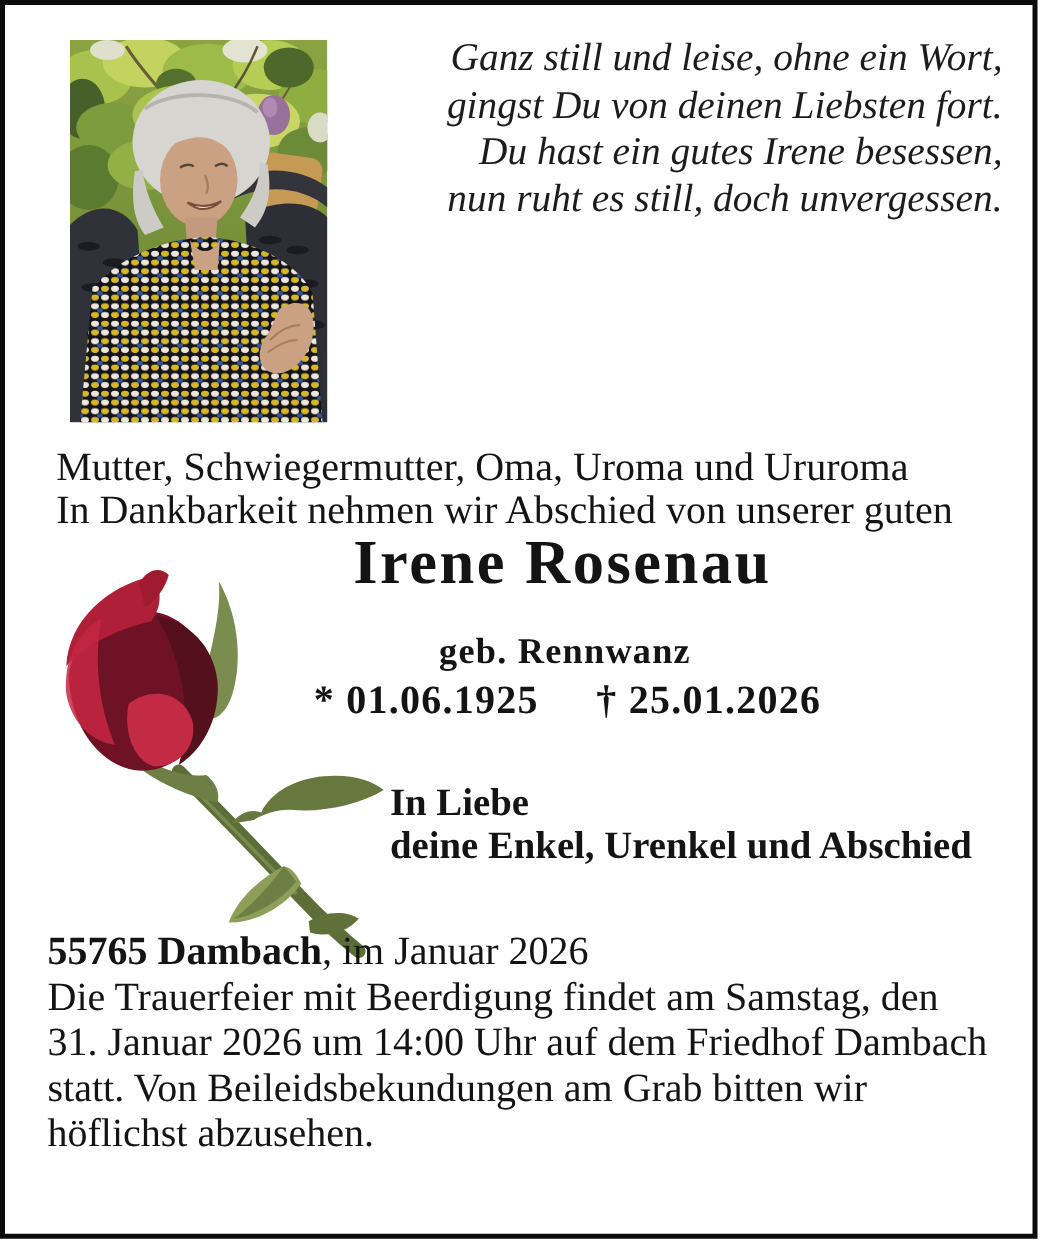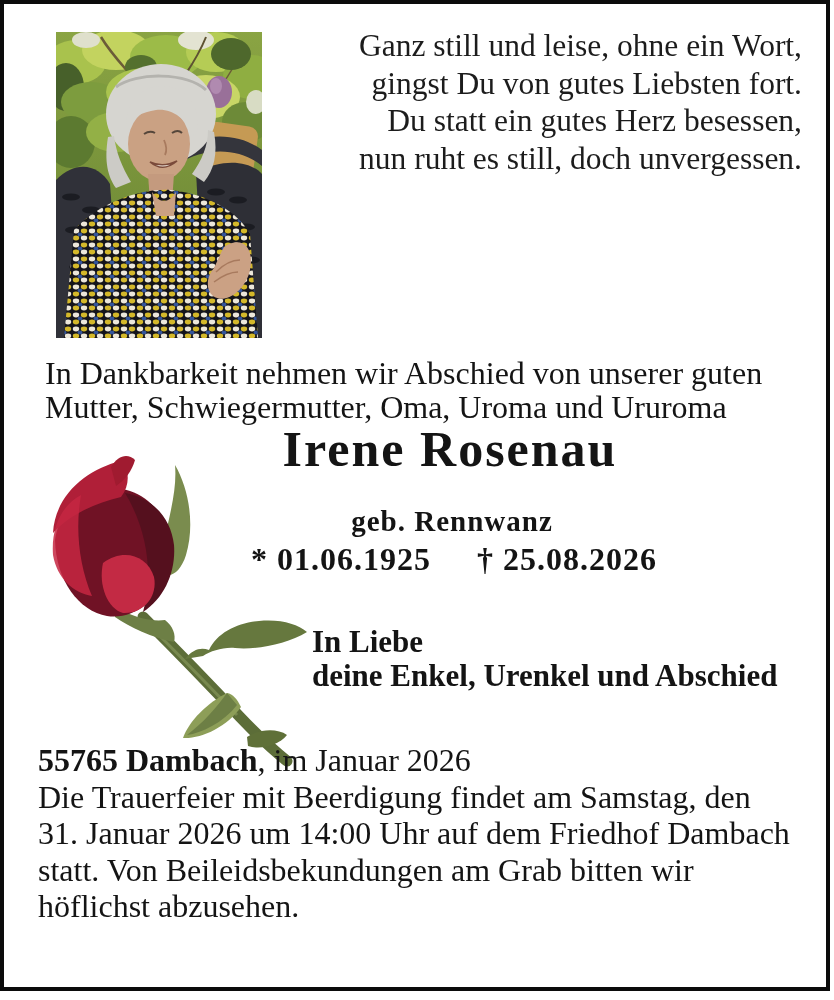--- a/index.html
+++ b/index.html
@@ -22,20 +22,21 @@
     left: 56px; top: 32px;
     width: 206px; height: 306px;
     overflow: hidden;
   }
   .photo svg { display: block; }
   .poem {
     position: absolute;
     left: 300px; top: 27px;
     width: 502px;
     text-align: right;
+    font-style: italic;
     font-size: 31.5px;
     line-height: 37.5px;
     white-space: nowrap;
     color: #1c1c1c;
   }
   .intro {
     position: absolute;
     left: 45px; top: 356px;
     font-size: 32px;
     line-height: 34px;
@@ -177,34 +178,34 @@
     <path d="M96,160 C104,172 112,172 120,160 L118,184 L100,184 Z" fill="#caa183"></path>
 
     <path d="M168,215 C188,202 200,218 193,242 C186,262 168,272 157,264 C149,257 151,244 158,236 C162,228 165,220 168,215 Z" fill="#cba184"></path>
     <path d="M160,240 C168,232 176,228 184,228" stroke="#a87a5e" stroke-width="1.5" fill="none"></path>
     <path d="M158,250 C166,244 174,240 182,240" stroke="#a87a5e" stroke-width="1.5" fill="none"></path>
   </svg>
 </div>
 
 <div class="poem">
   <div>Ganz still und leise, ohne ein Wort,</div>
-  <div>gingst Du von gutes Liebsten fort.</div>
-  <div>Du statt ein gutes Herz besessen,</div>
+  <div>gingst Du von deinen Liebsten fort.</div>
+  <div>Du hast ein gutes Irene besessen,</div>
   <div>nun ruht es still, doch unvergessen.</div>
 </div>
 
 <div class="intro">
+  <div>Mutter, Schwiegermutter, Oma, Uroma und Ururoma</div>
   <div>In Dankbarkeit nehmen wir Abschied von unserer guten</div>
-  <div>Mutter, Schwiegermutter, Oma, Uroma und Ururoma</div>
 </div>
 
 <div class="name">Irene Rosenau</div>
 <div class="maiden">geb. Rennwanz</div>
 <div class="dates">
-  <span>* 01.06.1925</span><span class="gap"></span><span>† 25.08.2026</span>
+  <span>* 01.06.1925</span><span class="gap"></span><span>† 25.01.2026</span>
 </div>
 
 <div class="rose">
   <svg width="285" height="325" viewBox="0 0 285 325" xmlns="http://www.w3.org/2000/svg">
 
     <path d="M118,172 C150,204 185,240 215,272 C235,293 252,308 262,316" stroke="#5c6d38" stroke-width="11" stroke-linecap="round" fill="none"></path>
     <path d="M120,176 C150,206 183,240 212,270" stroke="#84955a" stroke-width="3" fill="none" opacity="0.7"></path>
 
     <path d="M160,214 C168,204 176,202 184,205 C192,188 212,178 234,176 C256,174 272,179 282,187 C262,199 232,205 210,203 C198,202 186,206 178,211 Z" fill="#66783e"></path>
 

